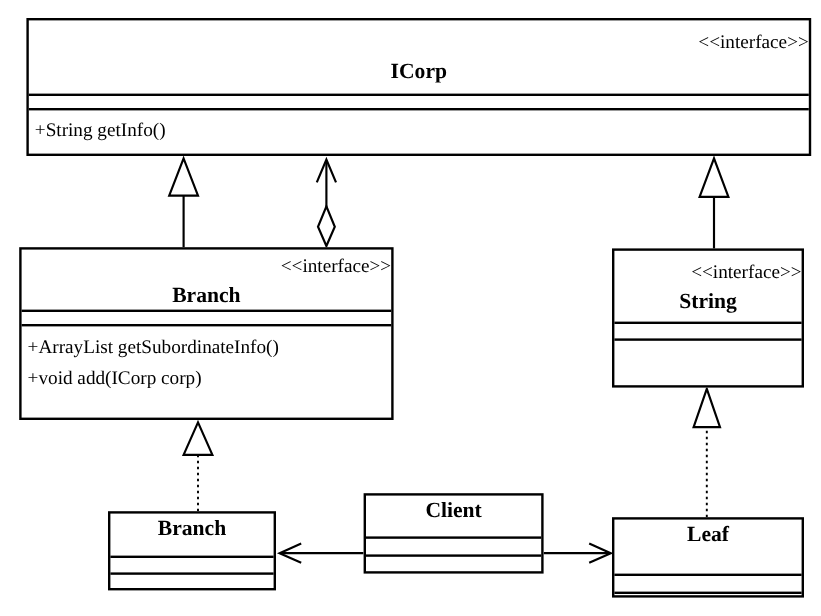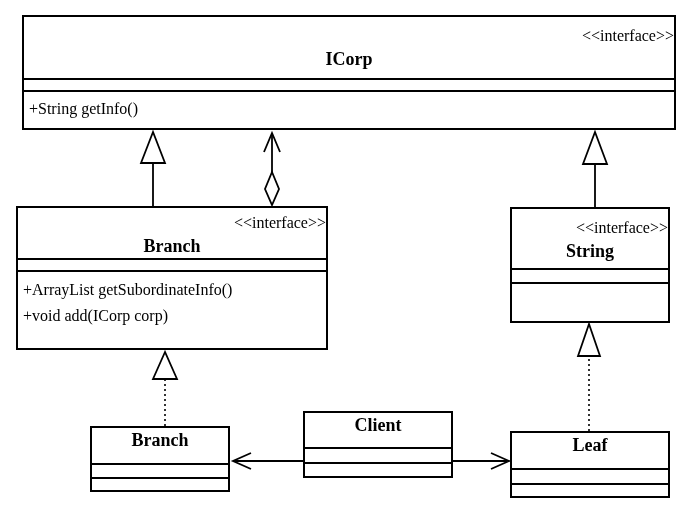--- a/index.html
+++ b/index.html
@@ -53,21 +53,21 @@
   #box-branch .ops{flex:1;}
 
   
   #box-client{left:303px;top:411px;width:150px;height:67px;}
   #box-client .title{height:34px;}
   #box-client .attrs{height:15px;}
   #box-client .ops{flex:1;}
 
   
   #box-leaf{left:510px;top:431px;width:160px;height:67px;}
-  #box-leaf .title{height:35px;}
+  #box-leaf .title{height:45px;}
   #box-leaf .attrs{height:15px;}
   #box-leaf .ops{flex:1;}
 
   .conn-line{stroke:#000;stroke-width:1.8;fill:none;}
   .conn-dotted{stroke:#000;stroke-width:1.6;fill:none;stroke-dasharray:2 3;}
   .tri{fill:#fff;stroke:#000;stroke-width:1.8;stroke-linejoin:miter;}
   .diamond{fill:#fff;stroke:#000;stroke-width:1.8;}
   .open-arrow{fill:none;stroke:#000;stroke-width:1.8;}
 </style>
 </head>

